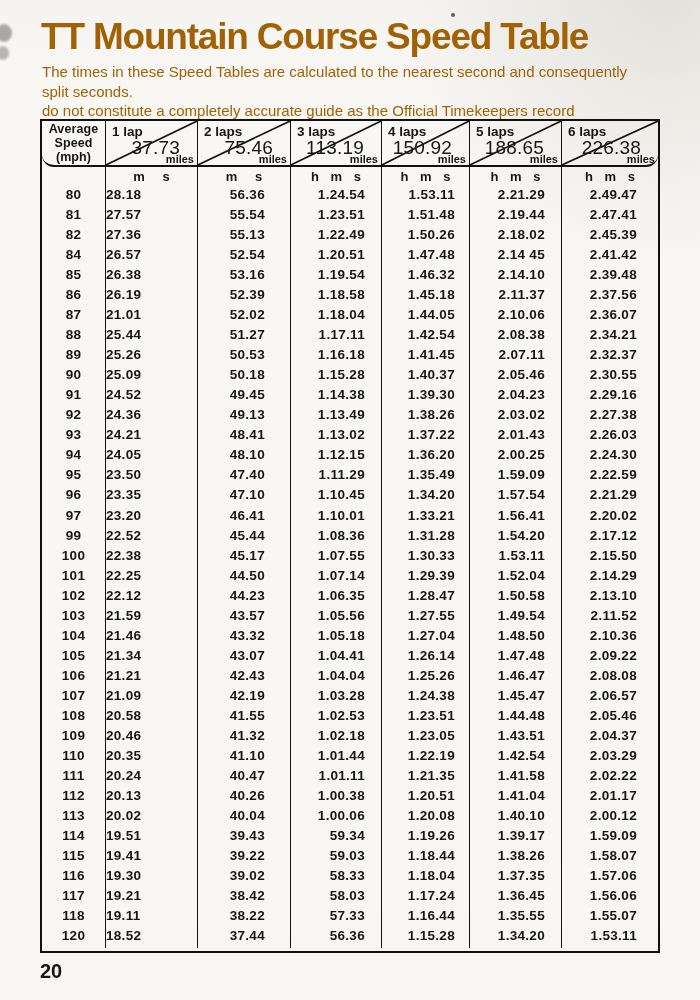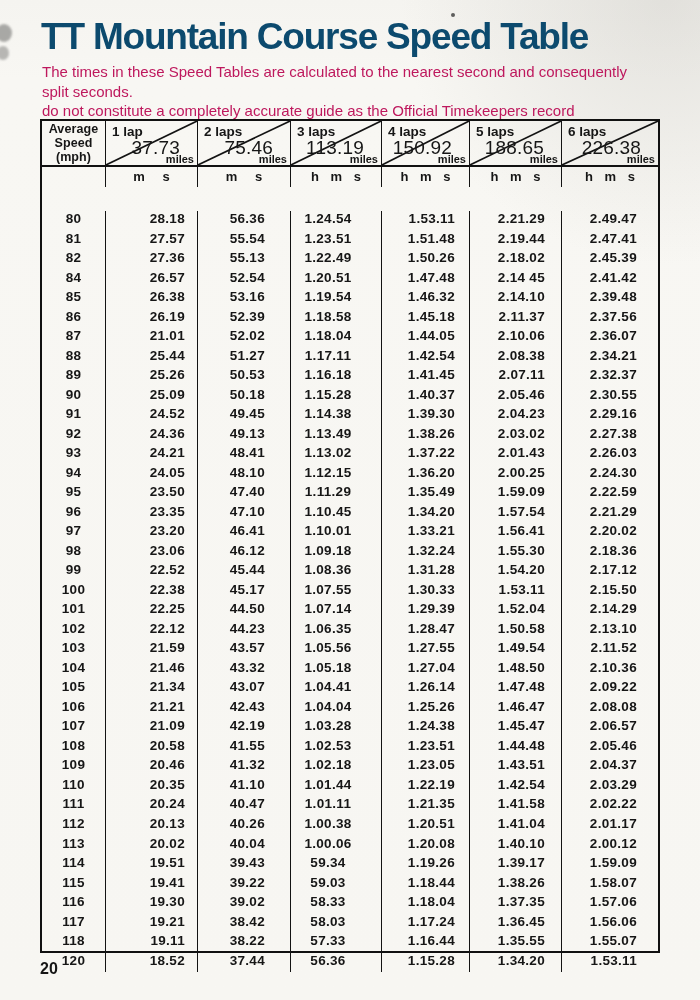--- a/index.html
+++ b/index.html
@@ -16,38 +16,38 @@
     overflow:hidden;
   }
 
   .smudge { position:absolute; background:#6a6a68; border-radius:50%; filter:blur(1.2px); }
   .smudge.s1 { left:-4px; top:24px; width:16px; height:18px; opacity:.55; }
   .smudge.s2 { left:-3px; top:46px; width:12px; height:14px; opacity:.45; }
   .speck { position:absolute; left:451px; top:13px; width:4px; height:4px; background:#3a3a38; border-radius:50%; opacity:.8; }
 
   .title {
     position:absolute; left:41px; top:16px; width:640px;
-    font-size:37px; font-weight:700; letter-spacing:-1.2px; color:#0c4a6e;
+    font-size:37px; font-weight:700; letter-spacing:-1.2px; color:#a16207;
     white-space:nowrap;
   }
   .subtitle {
     position:absolute; left:42px; top:62px; width:620px;
-    font-size:15px; line-height:19.5px; color:#be185d;
+    font-size:15px; line-height:19.5px; color:#a16207;
   }
 
   .speedtable {
     position:absolute; left:40px; top:119px;
     width:620px; height:834px;
     border:2.5px solid #111;
     --cols:64px 92px 93px 91px 88px 92px 1fr;
     background:transparent;
   }
-  .thead { display:grid; grid-template-columns:var(--cols); height:46px; border-bottom:2px solid #111; }
+  .thead { display:grid; grid-template-columns:var(--cols); height:46px; border-bottom:2px solid #111;border-radius:12px; }
   .units-row { display:grid; grid-template-columns:var(--cols); height:20px; }
-  .tbody { display:flex; flex-direction:column; height:761px;margin-top:24px; }
+  .tbody { display:flex; flex-direction:column; height:761px; }
   .trow { display:grid; grid-template-columns:var(--cols); flex:1; align-items:center; }
 
   .cell { position:relative; height:100%; }
   .thead .cell:not(:last-child),
   .units-row .cell:not(:last-child),
   .trow .cell:not(:last-child) { border-right:1.6px solid #131313; }
 
   .corner-cell { display:flex; flex-direction:column; justify-content:center; align-items:center;
     font-size:12.5px; font-weight:700; line-height:14px; letter-spacing:.1px; }
 
@@ -56,28 +56,28 @@
   .lap-label { position:absolute; left:6px; top:3px; font-size:13.5px; font-weight:700; }
   .miles-num { position:absolute; right:17px; top:16px; font-size:19px; font-weight:400; letter-spacing:.2px; }
   .miles-word { position:absolute; right:3px; bottom:0px; font-size:11px; font-weight:700; }
 
   .units { display:block; text-align:center; font-size:13px; font-weight:700; padding-top:2px; }
   .u2 { word-spacing:14px; }
   .u3 { word-spacing:8px; }
 
   .dcell { font-size:13.5px; font-weight:700; letter-spacing:.3px; white-space:pre; }
   .c0 { text-align:center; }
-  .c1 { text-align:right; padding-right:12px; }
+  .c1 { padding-right:12px; }
   .c2 { text-align:right; padding-right:25px; }
-  .c3 { text-align:center; padding-right:16px; }
+  .c3 { text-align:right; padding-right:16px; }
   .c4 { text-align:right; padding-right:14px; }
   .c5 { text-align:right; padding-right:16px; }
   .c6 { text-align:right; padding-right:21px; }
 
-  .page-number { position:absolute; left:40px; top:960px; font-size:16px; font-weight:700; }
+  .page-number { position:absolute; left:40px; top:960px; font-size:20px; font-weight:700; }
 </style>
 </head>
 <body>
 
 <div class="smudge s1"></div>
 <div class="smudge s2"></div>
 <div class="speck"></div>
 
 <h1 class="title">TT Mountain Course Speed Table</h1>
 
@@ -316,29 +316,20 @@
       <div class="trow">
         <div class="cell dcell c0">97</div>
         <div class="cell dcell c1">23.20</div>
         <div class="cell dcell c2">46.41</div>
         <div class="cell dcell c3">1.10.01</div>
         <div class="cell dcell c4">1.33.21</div>
         <div class="cell dcell c5">1.56.41</div>
         <div class="cell dcell c6">2.20.02</div>
       </div>
       <div class="trow">
-        <div class="cell dcell c0">98</div>
-        <div class="cell dcell c1">23.06</div>
-        <div class="cell dcell c2">46.12</div>
-        <div class="cell dcell c3">1.09.18</div>
-        <div class="cell dcell c4">1.32.24</div>
-        <div class="cell dcell c5">1.55.30</div>
-        <div class="cell dcell c6">2.18.36</div>
-      </div>
-      <div class="trow">
         <div class="cell dcell c0">99</div>
         <div class="cell dcell c1">22.52</div>
         <div class="cell dcell c2">45.44</div>
         <div class="cell dcell c3">1.08.36</div>
         <div class="cell dcell c4">1.31.28</div>
         <div class="cell dcell c5">1.54.20</div>
         <div class="cell dcell c6">2.17.12</div>
       </div>
       <div class="trow">
         <div class="cell dcell c0">100</div>

